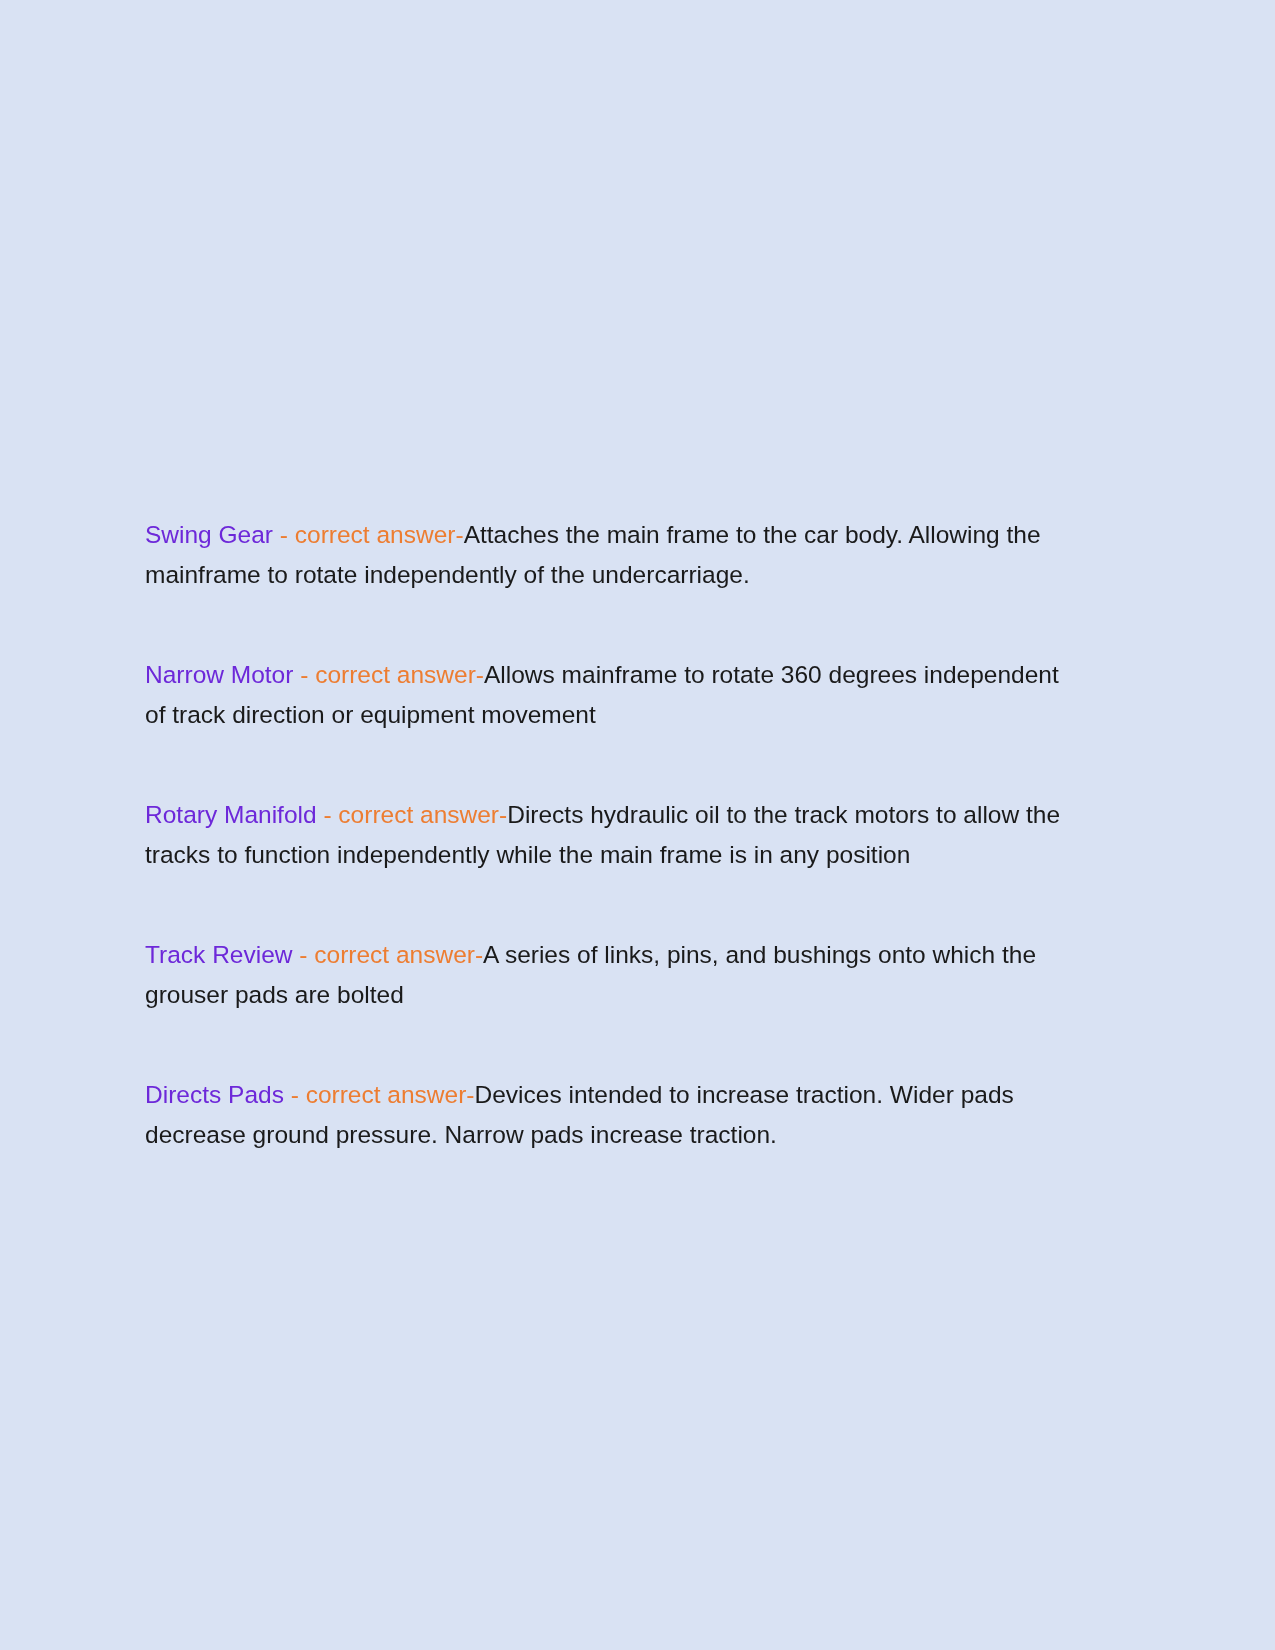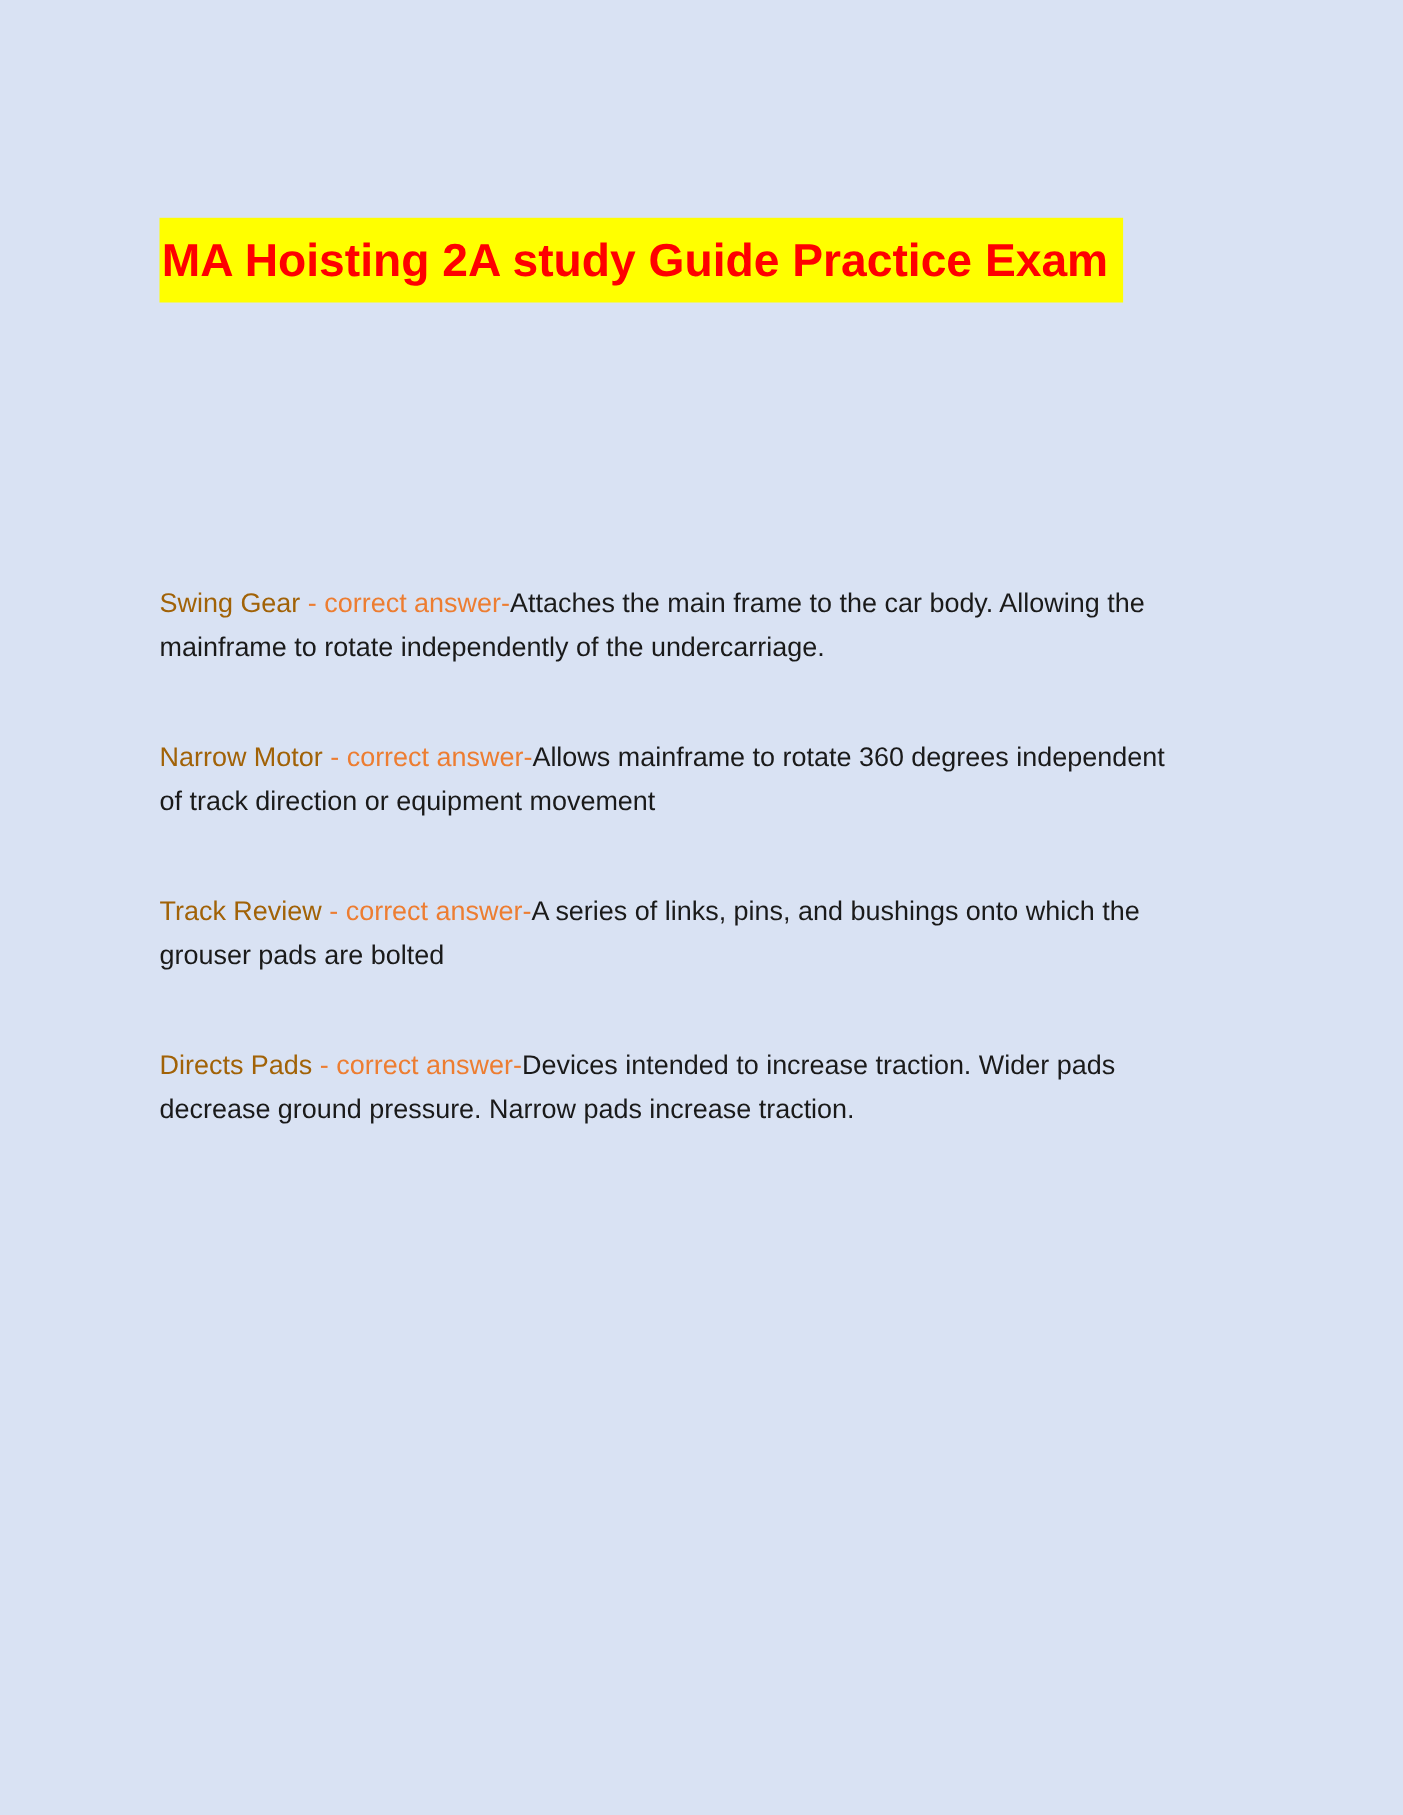--- a/index.html
+++ b/index.html
@@ -32,50 +32,54 @@
     margin-bottom: 2px;
   }
   .qa {
     font-size: 24.5px;
     line-height: 40px;
     margin: 0 0 60px 0;
     max-width: 930px;
     color: #1a1a1a;
   }
   .qa .term {
-    color: #a16207;
+    color: #6d28d9;
     margin-top: 44px;
   }
   .qa .answer-label {
     color: #ed7d31;
     font-weight: normal;
   }
   .qa .definition {
     color: #1a1a1a;
   }
 </style>
 </head>
 <body>
 
 <div class="page">
 
   <h1 class="title">
-    <span class="hl">MA Hoisting 2A study Guide Practice Exam</span><br>
+    <br>
   </h1>
 
   <p class="qa">
     <span class="term">Swing Gear</span>
     <span class="answer-label">- correct answer-</span><span class="definition">Attaches the main frame to the car body. Allowing the mainframe to rotate independently of the undercarriage.</span>
   </p>
 
   <p class="qa">
     <span class="term">Narrow Motor</span>
     <span class="answer-label">- correct answer-</span><span class="definition">Allows mainframe to rotate 360 degrees independent of track direction or equipment movement</span>
   </p>
 
+  <p class="qa">
+    <span class="term">Rotary Manifold</span>
+    <span class="answer-label">- correct answer-</span><span class="definition">Directs hydraulic oil to the track motors to allow the tracks to function independently while the main frame is in any position</span>
+  </p>
 
 
   <p class="qa">
     <span class="term">Track Review</span>
     <span class="answer-label">- correct answer-</span><span class="definition">A series of links, pins, and bushings onto which the grouser pads are bolted</span>
   </p>
 
   <p class="qa">
     <span class="term">Directs Pads</span>
     <span class="answer-label">- correct answer-</span><span class="definition">Devices intended to increase traction. Wider pads decrease ground pressure. Narrow pads increase traction.</span>

